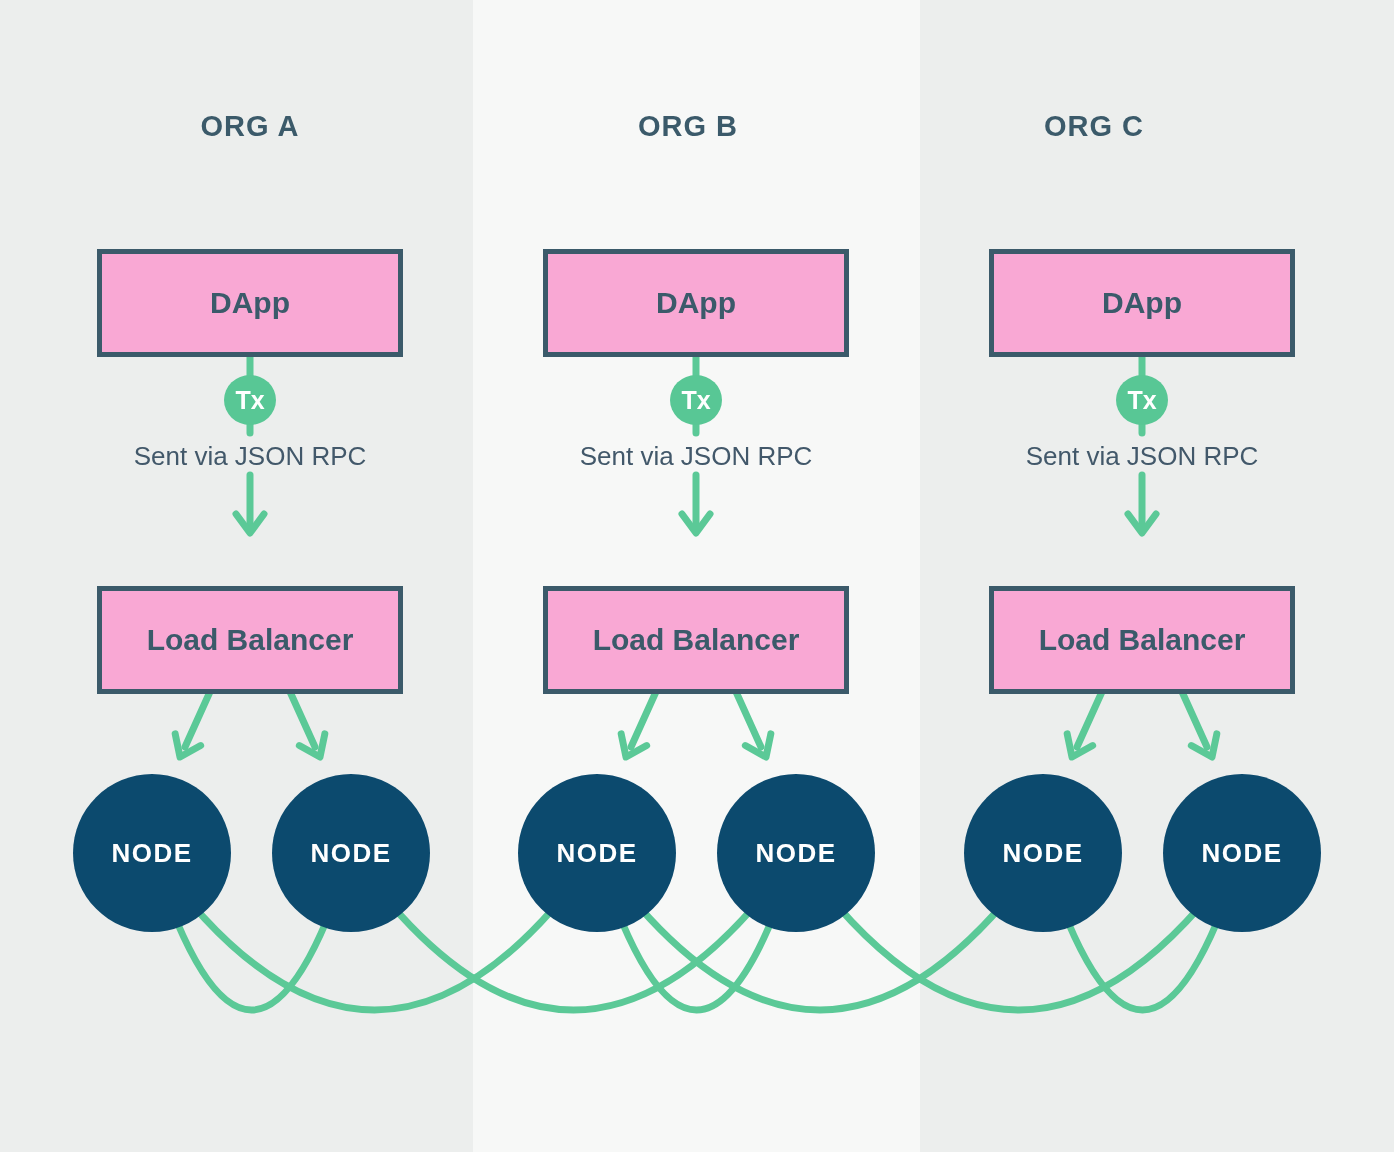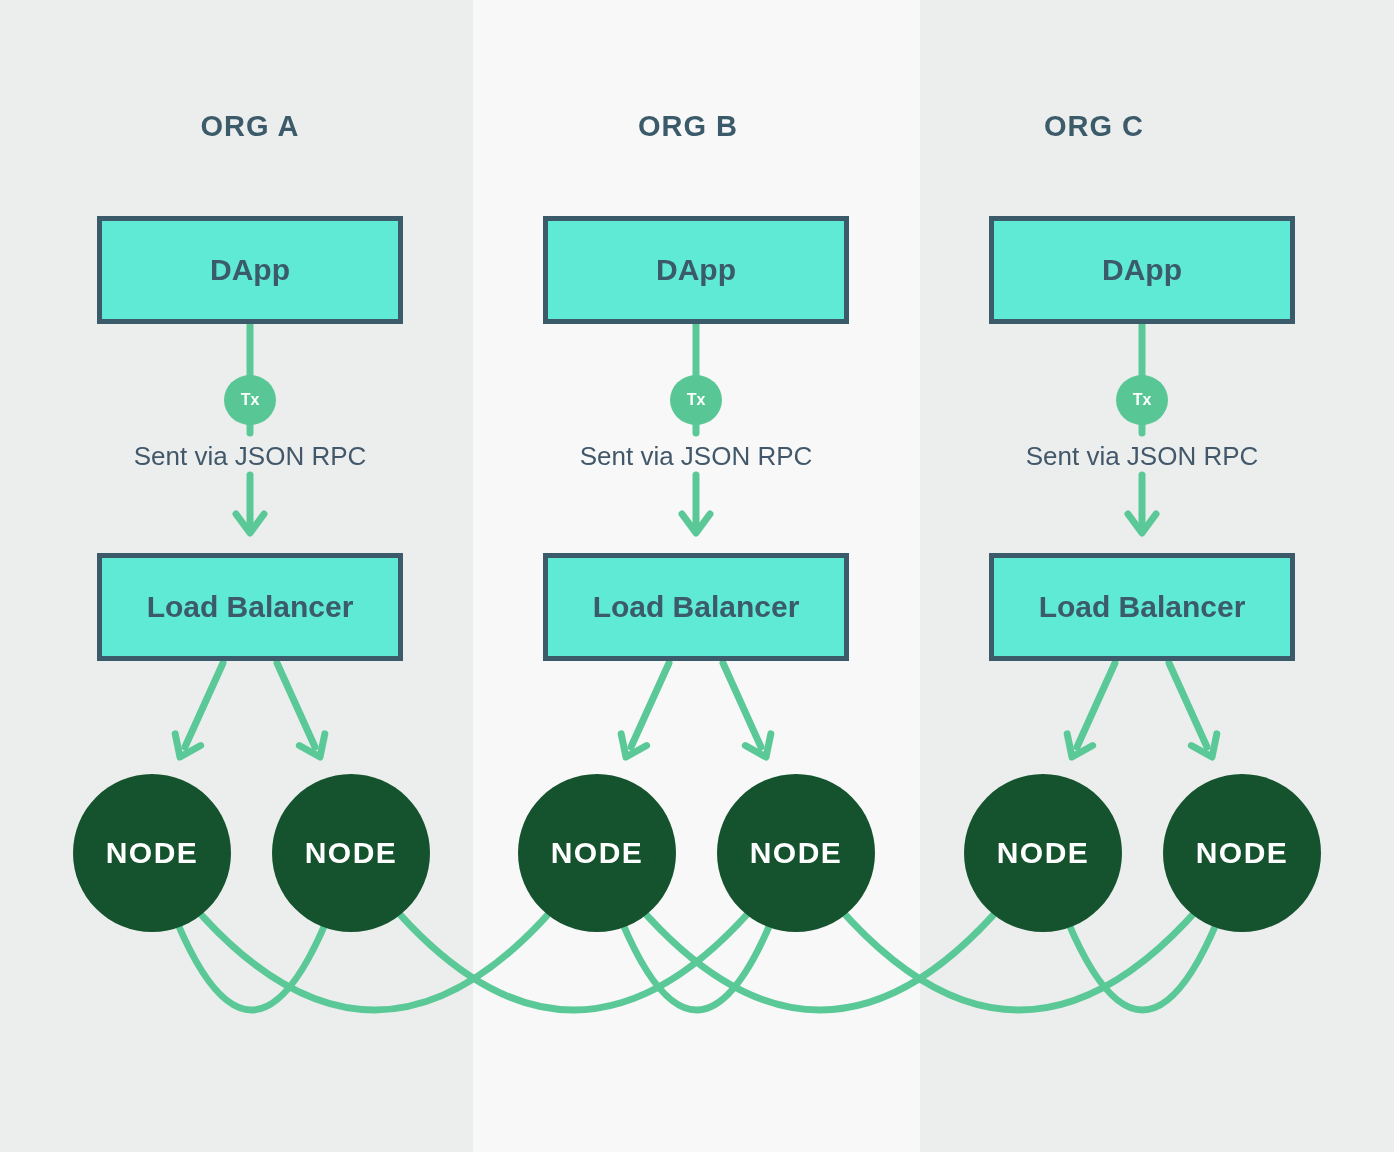--- a/index.html
+++ b/index.html
@@ -14,36 +14,36 @@
   svg.connectors line, svg.connectors path{
     stroke:#5BC997;stroke-width:7;fill:none;
     stroke-linecap:round;stroke-linejoin:round;
   }
   .org-title{
     position:absolute;top:110px;width:320px;text-align:center;
     font-size:29px;font-weight:bold;letter-spacing:1px;color:#3B5A6A;z-index:3;
   }
   .box{
     position:absolute;width:306px;height:108px;box-sizing:border-box;
-    background:#5eead4;border:5px solid #3B5A6A;
+    background:#f9a8d4;border:5px solid #3B5A6A;
     display:flex;align-items:center;justify-content:center;
-    font-size:30px;font-weight:bold;color:#3B5A6A;z-index:3;
+    font-size:30px;font-weight:bold;color:#3B5A6A;z-index:3;margin-top:33px;
   }
   .tx-badge{
     position:absolute;top:375px;width:52px;height:50px;border-radius:50%;
-    background:#58C795;color:#FFFFFF;font-size:16px;font-weight:bold;
+    background:#58C795;color:#FFFFFF;font-size:25px;font-weight:bold;
     display:flex;align-items:center;justify-content:center;z-index:3;
   }
   .caption{
     position:absolute;top:441px;width:320px;text-align:center;
     font-size:26px;color:#42586A;z-index:3;
   }
   .node{
     position:absolute;top:774px;width:158px;height:158px;border-radius:50%;
-    background:#14532d;color:#FFFFFF;font-size:30px;font-weight:bold;
+    background:#0c4a6e;color:#FFFFFF;font-size:26px;font-weight:bold;
     letter-spacing:1.5px;display:flex;align-items:center;justify-content:center;z-index:3;
   }
 </style>
 </head>
 <body>
 
 <div class="band band-gray" style="left:0;width:473px"></div>
 <div class="band band-light" style="left:473px;width:447px"></div>
 <div class="band band-gray" style="left:920px;width:474px"></div>
 

